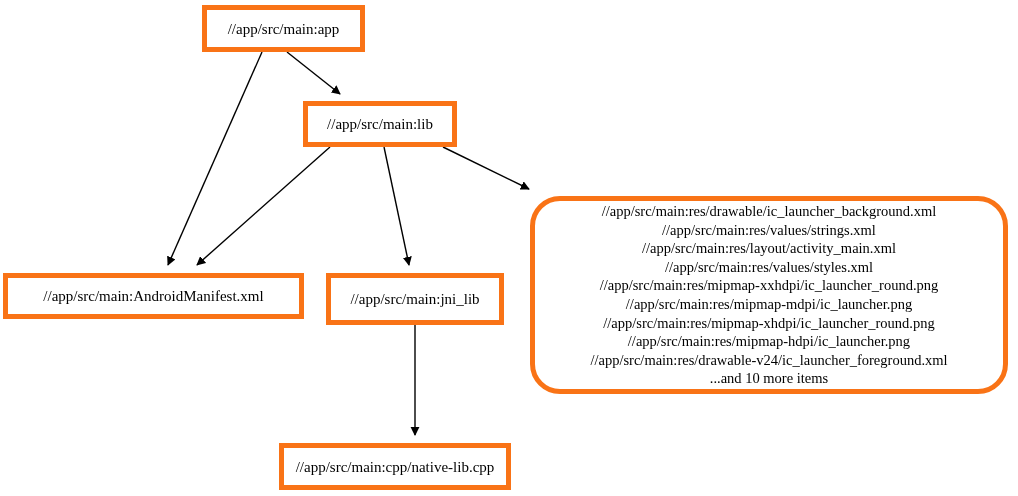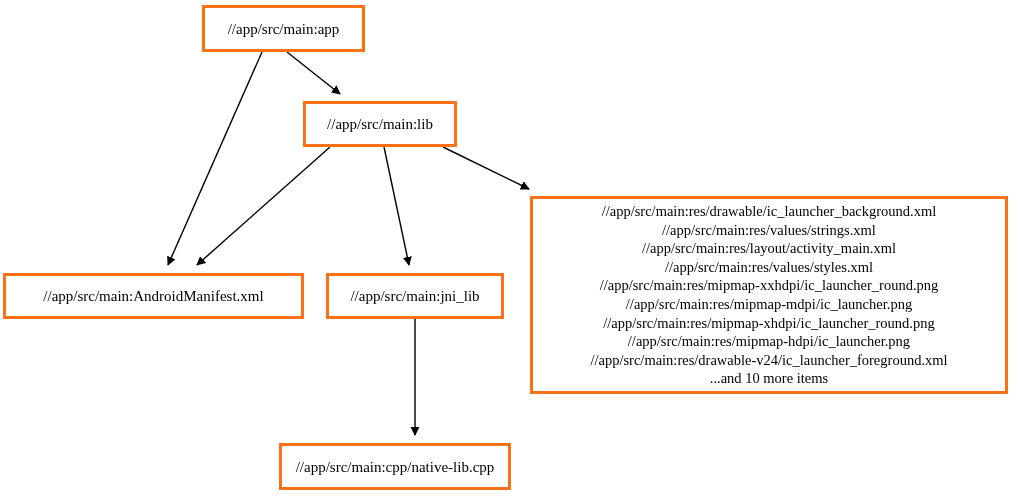--- a/index.html
+++ b/index.html
@@ -20,21 +20,21 @@
     position: absolute;
     left: 0;
     top: 0;
     width: 1018px;
     height: 496px;
     pointer-events: none;
   }
   .node {
     position: absolute;
     box-sizing: border-box;
-    border: 3px solid #f97316;
+    border: 5px solid #f97316;
     background: #ffffff;
     display: flex;
     align-items: center;
     justify-content: center;
     text-align: center;
     color: #000000;
     font-size: 15px;
     line-height: 18px;
     white-space: pre;
     letter-spacing: 0px;
@@ -91,25 +91,25 @@
   </div>
 
   <div class="node" style="left:303px; top:101px; width:154px; height:46px;">
     <span class="node-label">//app/src/main:lib</span>
   </div>
 
   <div class="node" style="left:3px; top:273px; width:301px; height:46px;">
     <span class="node-label">//app/src/main:AndroidManifest.xml</span>
   </div>
 
-  <div class="node" style="left:326px; top:273px; width:178px; height:46px;">
+  <div class="node" style="left:326px; top:273px; width:178px; height:52px;">
     <span class="node-label">//app/src/main:jni_lib</span>
   </div>
 
-  <div class="node node-multiline" style="left:530px; top:196px; width:478px; height:198px;">
+  <div class="node node-multiline" style="left:530px; top:196px; width:478px; height:198px;border-radius:30px;">
     <span class="node-label" id="resources-lines">//app/src/main:res/drawable/ic_launcher_background.xml
 //app/src/main:res/values/strings.xml
 //app/src/main:res/layout/activity_main.xml
 //app/src/main:res/values/styles.xml
 //app/src/main:res/mipmap-xxhdpi/ic_launcher_round.png
 //app/src/main:res/mipmap-mdpi/ic_launcher.png
 //app/src/main:res/mipmap-xhdpi/ic_launcher_round.png
 //app/src/main:res/mipmap-hdpi/ic_launcher.png
 //app/src/main:res/drawable-v24/ic_launcher_foreground.xml
 ...and 10 more items</span>

